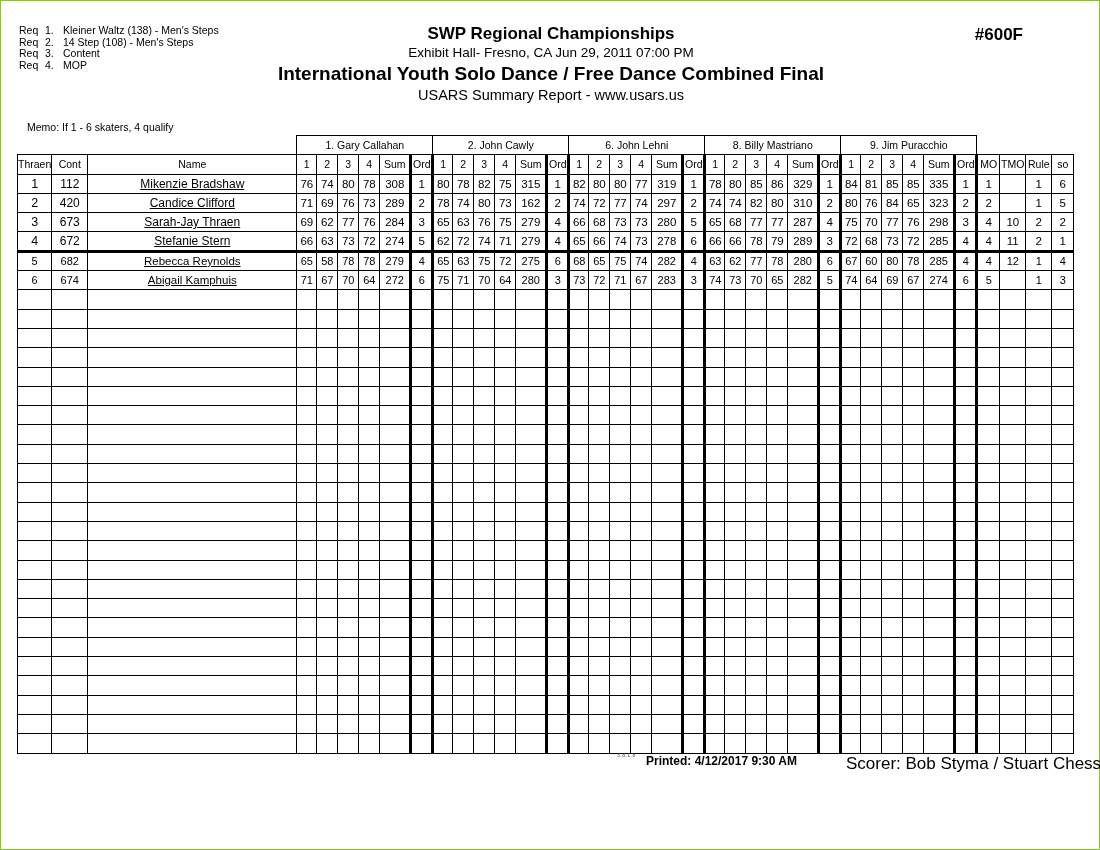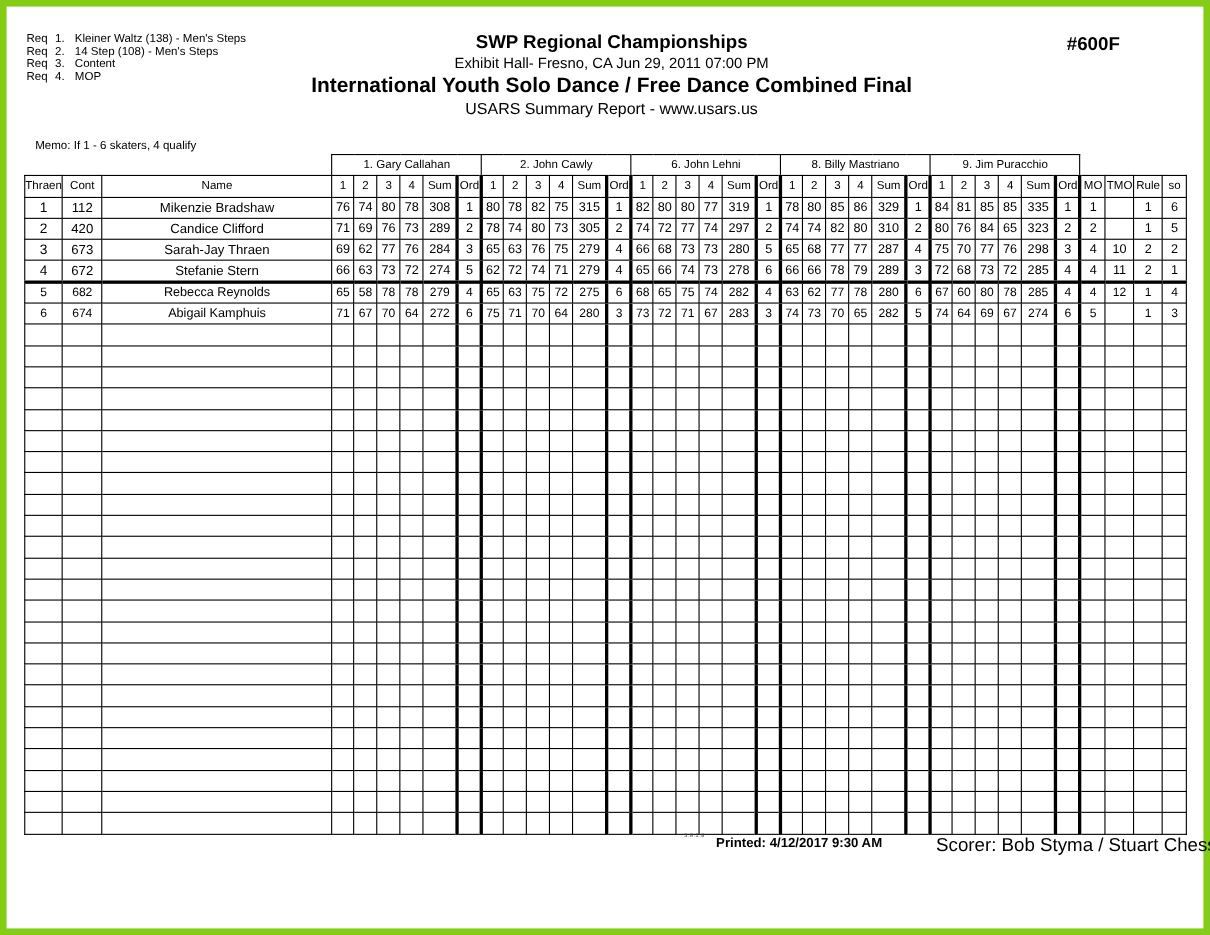--- a/index.html
+++ b/index.html
@@ -17,21 +17,21 @@
     overflow: hidden;
   }
 
   
   #page {
     position: absolute;
     left: 0; top: 0;
     width: 1100px;
     height: 850px;
     box-sizing: border-box;
-    border: 6px solid #84cc16;
+    border: 1px solid #84cc16;
   }
 
   
   #req-block {
     position: absolute;
     left: 18px;
     top: 24px;
     font-size: 10.5px;
     line-height: 11.6px;
     white-space: nowrap;
@@ -150,20 +150,21 @@
 
   
   .qual td { font-weight: bold; font-size: 11.5px; }
   .qual td.name-cell { font-size: 12px; }
   .qual td.place-cell { font-size: 12.5px; }
   .qual td.cont-cell { font-size: 12px; }
 
   .name-cell {
     text-align: left;
     padding-left: 6px;
+    text-decoration: underline;
   }
   .nonqual td { font-size: 11px; }
   .nonqual td.name-cell { font-size: 11.5px; }
 
   .empty-row td { height: 19.3px; }
   #build-tag {
     position: absolute;
     left: 616px;
     top: 751px;
     font-size: 5px;
@@ -346,21 +347,21 @@
           <td>71</td>
           <td>69</td>
           <td>76</td>
           <td>73</td>
           <td>289</td>
           <td class="ord">2</td>
           <td>78</td>
           <td>74</td>
           <td>80</td>
           <td>73</td>
-          <td>305</td>
+          <td>162</td>
           <td class="ord">2</td>
           <td>74</td>
           <td>72</td>
           <td>77</td>
           <td>74</td>
           <td>297</td>
           <td class="ord">2</td>
           <td>74</td>
           <td>74</td>
           <td>82</td>

